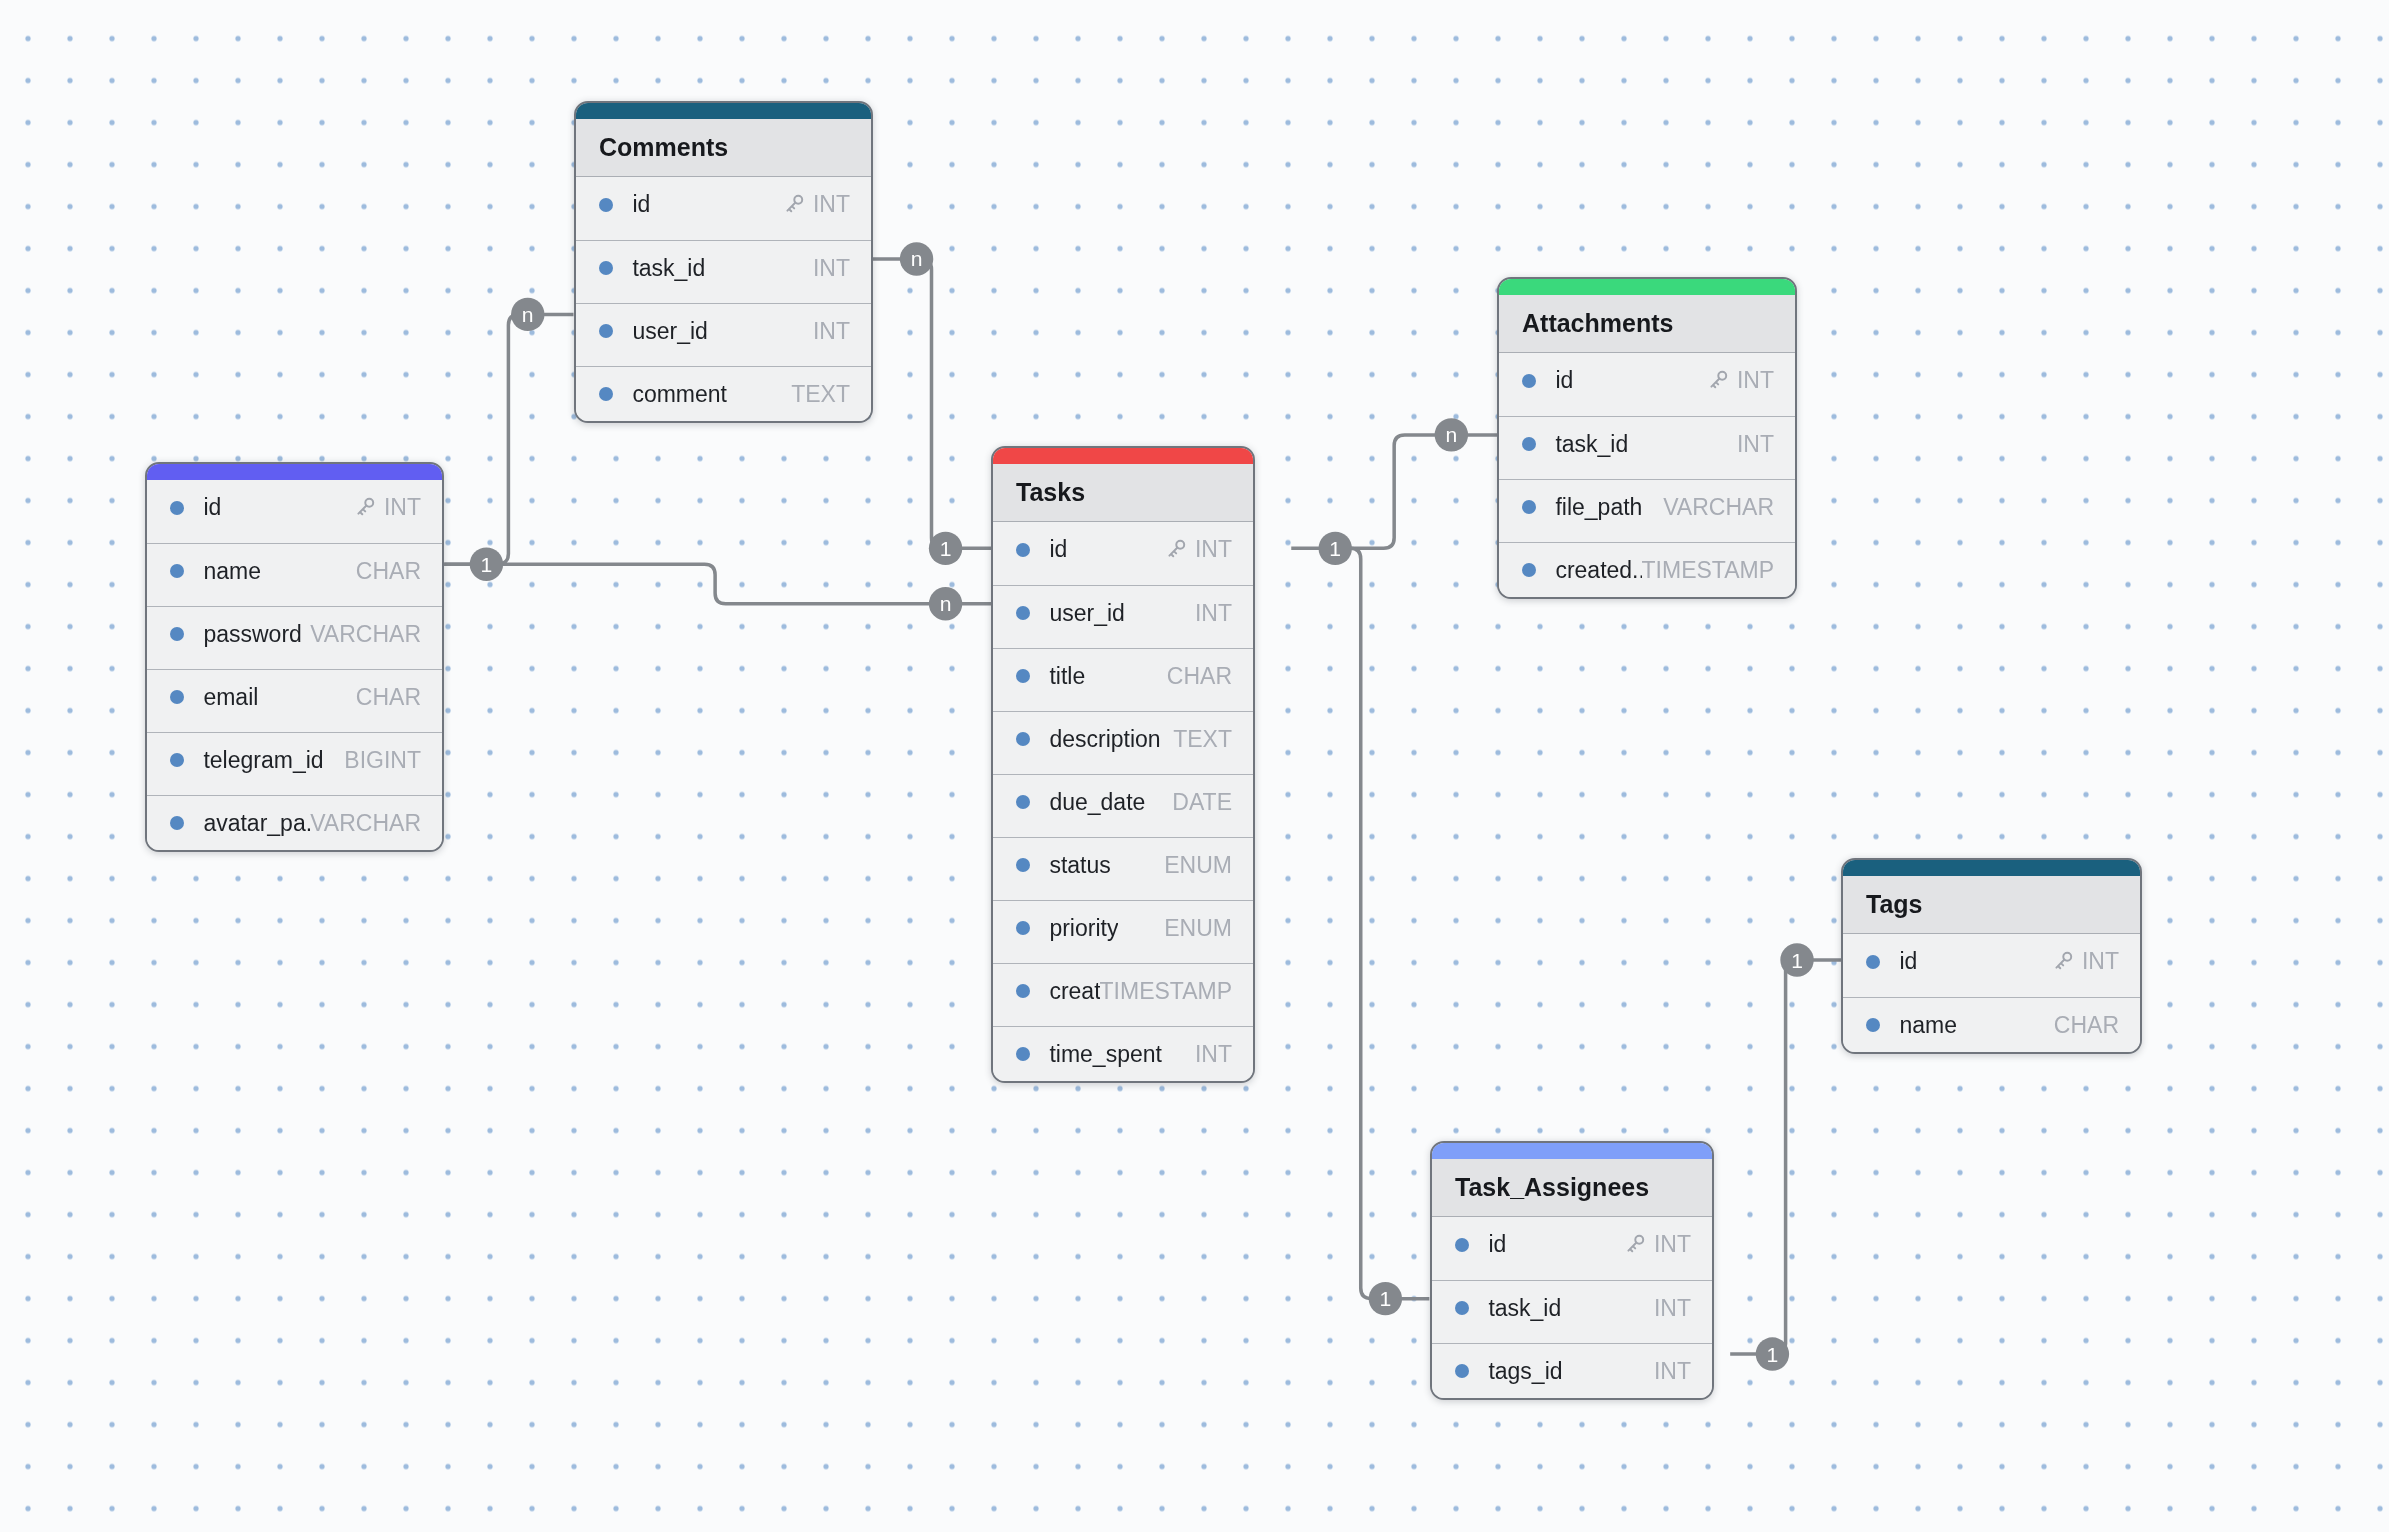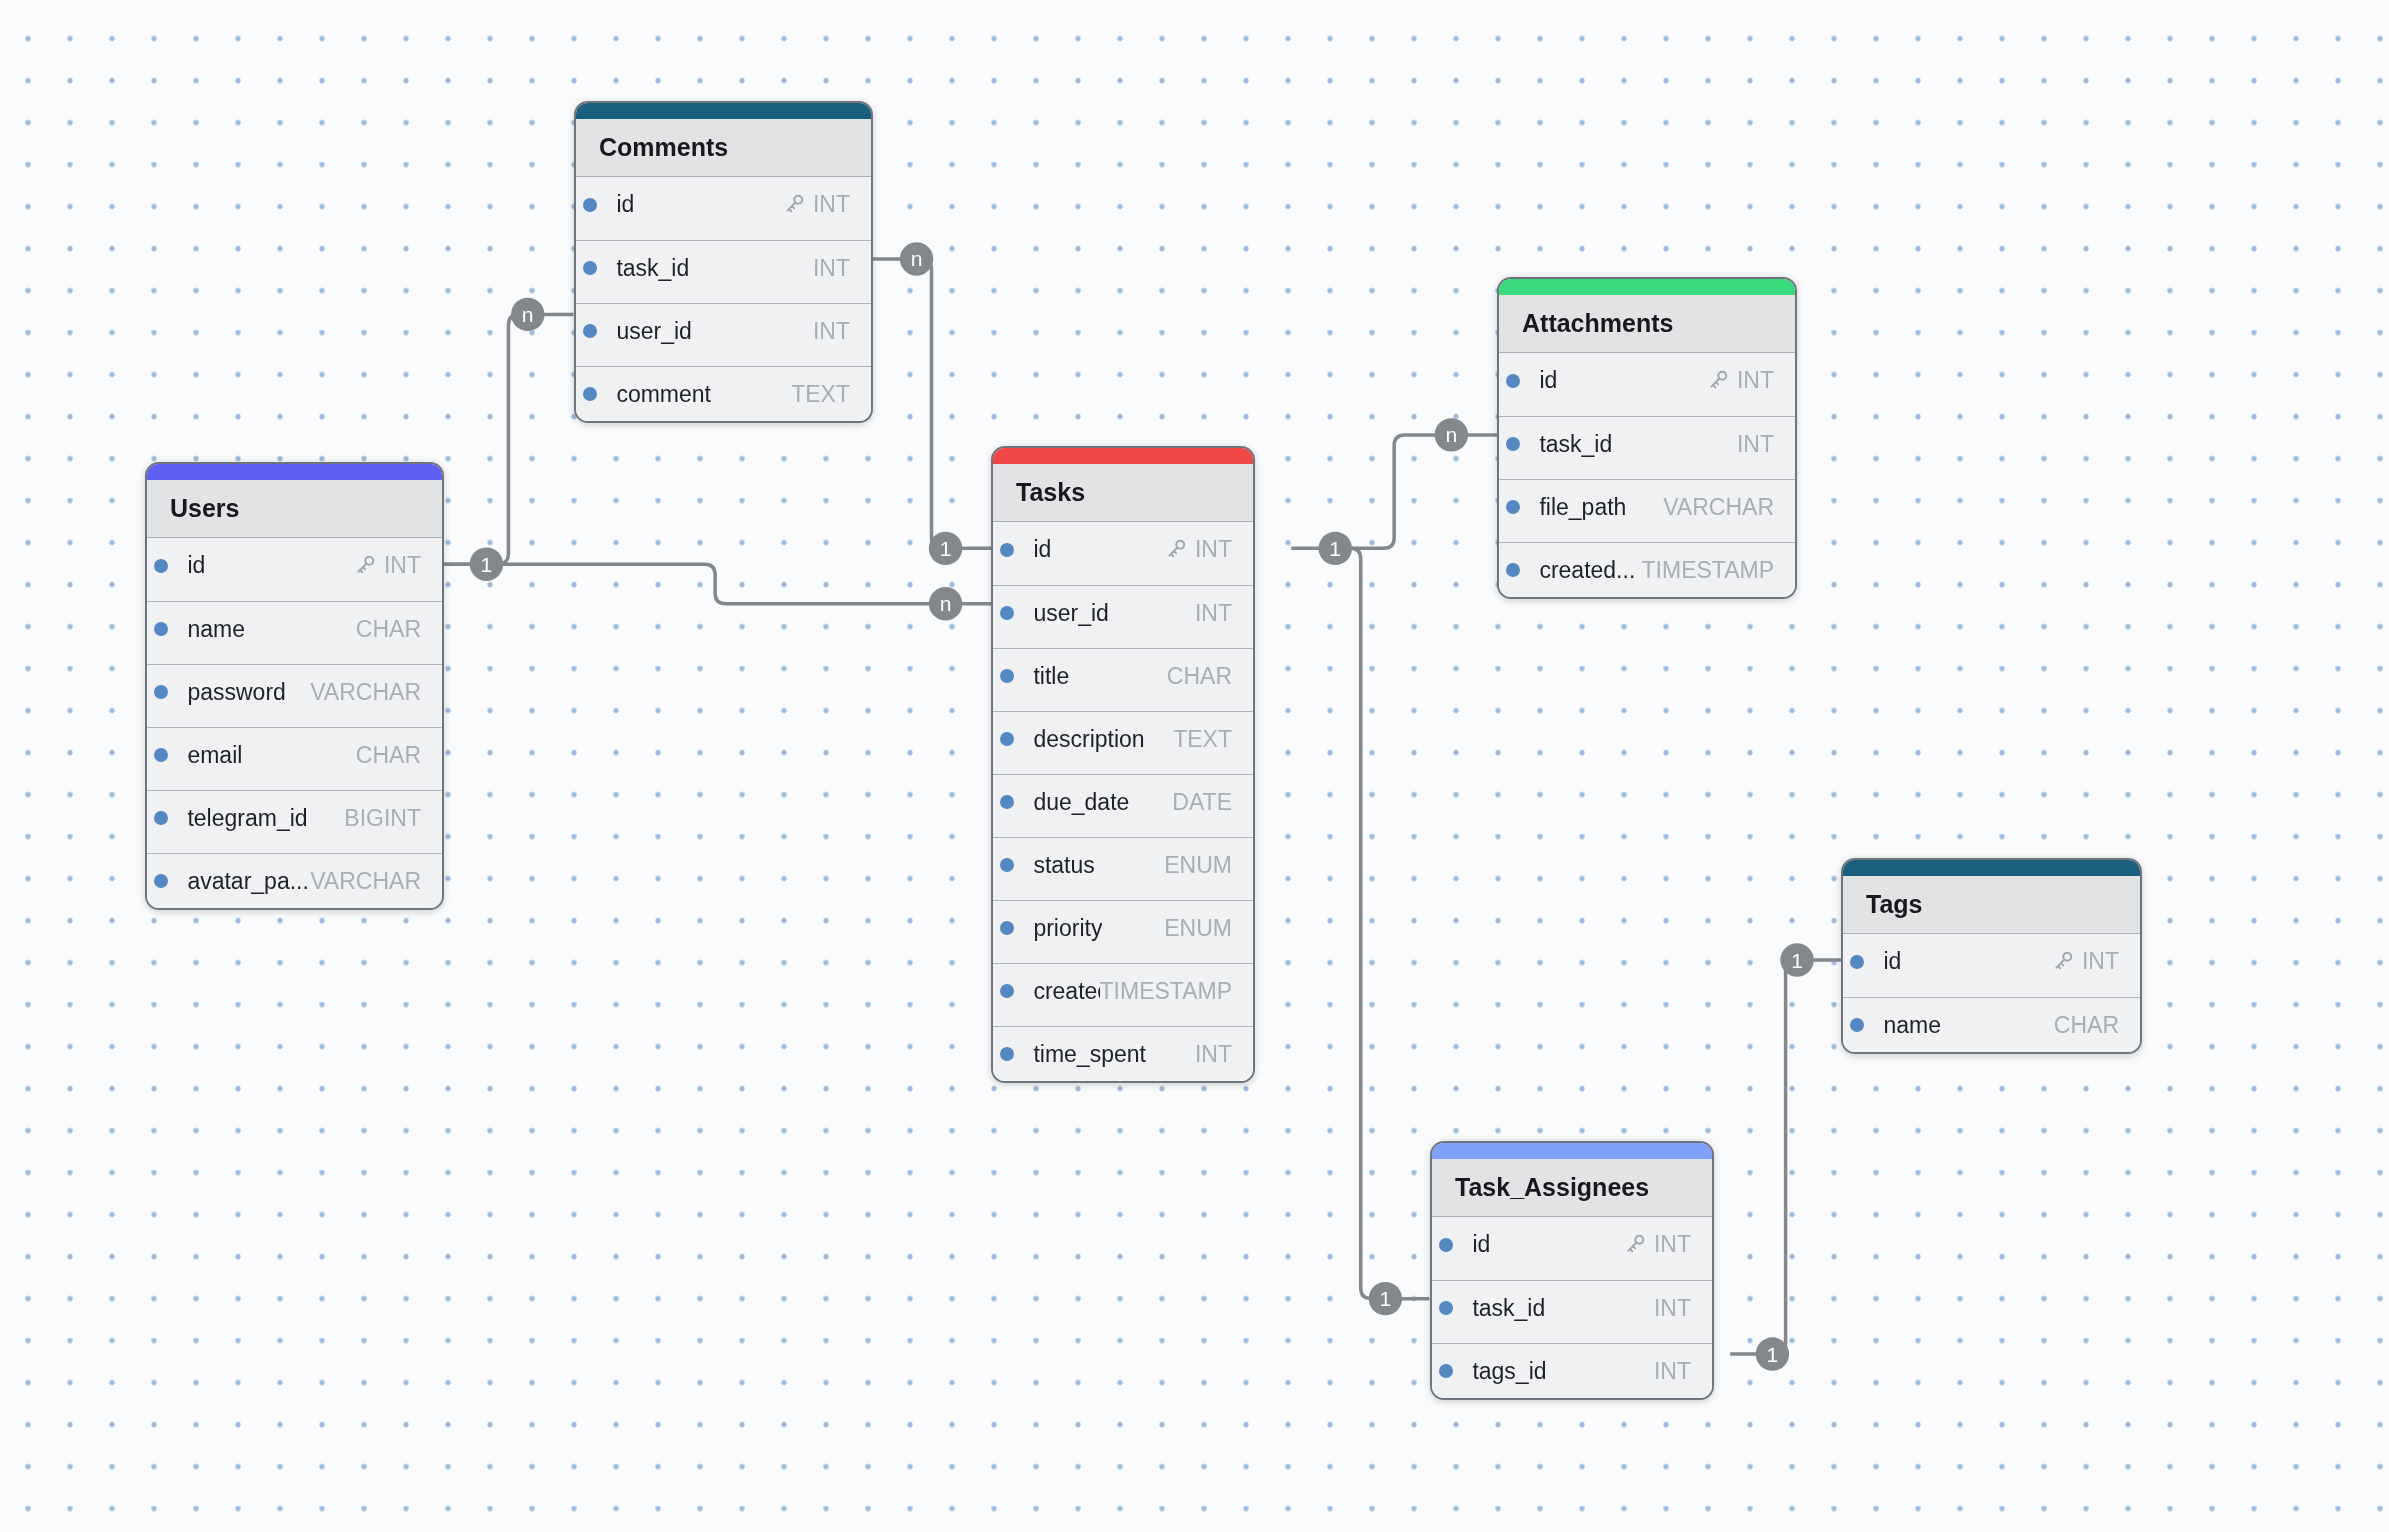--- a/index.html
+++ b/index.html
@@ -24,21 +24,21 @@
     text-align:right;
   }
   .accent-bar{height:16px;}
   .title-bar{
     height:58px;background:#e2e3e5;display:flex;align-items:center;
     padding:0 23px;border-bottom:1.8px solid #aaaeb4;box-sizing:border-box;
   }
   .title-bar span{font-size:25px;font-weight:bold;color:#17191d;}
   .field-row{
     height:55px;display:flex;align-items:center;background:#f0f1f2;
-    padding:0 21px 0 7px;box-sizing:border-box;
+    padding:0 21px 0 23px;box-sizing:border-box;
   }
   .field-row + .field-row{border-top:1.8px solid #b0b4ba;margin-top:8px;}
   .field-dot{width:14px;height:14px;border-radius:50%;background:#5588c2;flex:0 0 auto;margin-right:19.4px;}
   .field-name{font-size:23px;color:#1e2126;white-space:nowrap;overflow:hidden;}
   .field-spacer{flex:1;}
   .key-icon{flex:0 0 auto;margin-right:6.2px;}
   .field-type{font-size:23px;color:#a9adb5;white-space:nowrap;}
 </style>
 </head>
 <body>
@@ -121,23 +121,20 @@
       </div>
       <div class="field-row">
         <span class="field-dot"></span>
         <span class="field-name">comment</span>
         <span class="field-spacer"></span>
         <span class="field-type">TEXT</span>
       </div>
     </div>
     <div class="table" style="left: 145px; top: 462px; width: 299px;">
       <div class="accent-bar" style="background: rgb(97, 94, 242);"></div>
-      <div class="title-bar">
-        <span>Users</span>
-      </div>
       <div class="field-row">
         <span class="field-dot"></span>
         <span class="field-name">id</span>
         <span class="field-spacer"></span>
         <span class="key-icon"><svg width="25" height="25" viewBox="0 0 24 24" fill="none" stroke="#a2a6ae" stroke-width="1.9" stroke-linecap="round">
             <circle cx="15.6" cy="8.4" r="3.8"></circle>
             <path d="M12.9,11.1 L5.2,18.8 M6.7,17.3 L8.9,19.5 M9.5,14.5 L11.7,16.7"></path>
           </svg></span>
         <span class="field-type">INT</span>
       </div>

